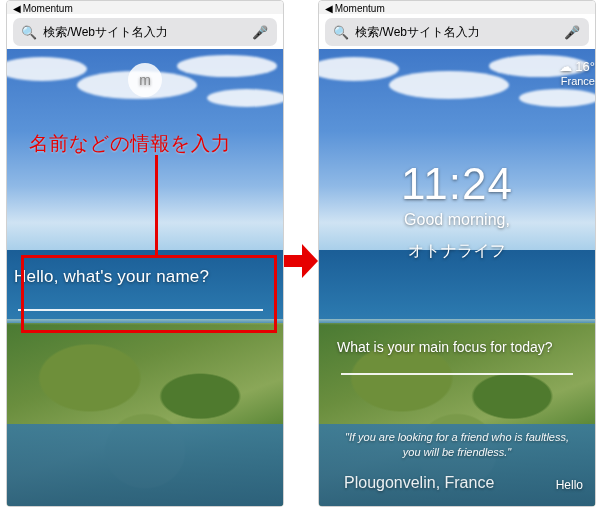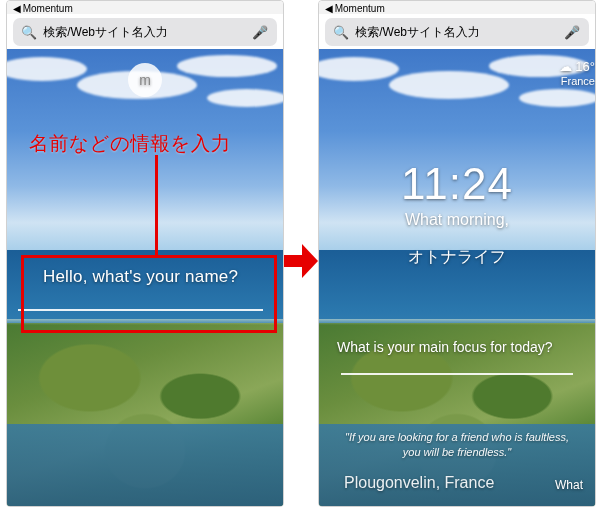--- a/index.html
+++ b/index.html
@@ -23,36 +23,36 @@
     linear-gradient(160deg,#4a7a33 0%,#6a8e3e 30%,#8aa758 55%,#5f8a3a 70%,#3f6e2e 100%)}
   .coast{position:absolute;left:0;right:0;top:59%;height:6px;background:linear-gradient(to bottom,#d8e7d0 0%,rgba(255,255,255,0) 100%);opacity:.6}
   .water-bottom{position:absolute;left:0;right:0;bottom:0;height:18%;background:linear-gradient(to bottom,#3a7a9d 0%,#2a5f82 100%);opacity:.9}
   .cloud{position:absolute;background:#fff;border-radius:50%;filter:blur(1px);opacity:.85}
   .c1{width:90px;height:24px;top:8px;left:-10px}
   .c2{width:120px;height:28px;top:22px;left:70px}
   .c3{width:100px;height:22px;top:6px;left:170px}
   .c4{width:80px;height:18px;top:40px;left:200px}
   .overlay{position:absolute;inset:0;color:#fff;text-shadow:0 1px 3px rgba(0,0,0,.5)}
   .m-circle{position:absolute;top:14px;left:50%;transform:translateX(-50%);width:34px;height:34px;border-radius:50%;background:rgba(255,255,255,.85);display:flex;align-items:center;justify-content:center;color:#888;font-size:14px;font-weight:500}
-  .prompt{position:absolute;left:7px;right:16px;top:218px;text-align:center}
+  .prompt{position:absolute;left:7px;right:16px;top:218px;}
   .prompt-text{font-size:17px;font-weight:400;letter-spacing:.2px}
   .underline{height:2px;background:rgba(255,255,255,.9);margin:22px 4px 0 4px}
   .redbox{position:absolute;border:3px solid #e60000;pointer-events:none}
   .rb1{left:14px;top:254px;width:250px;height:72px}
   .anno{position:absolute;color:#e60000;font-weight:400;font-size:19.5px;letter-spacing:.5px;text-shadow:0 1px 2px rgba(255,255,255,.4)}
   .anno1{left:22px;top:129px}
   .anno-line{position:absolute;width:3px;background:#e60000}
   .al1{left:148px;top:154px;height:100px}
   .weather{position:absolute;top:10px;right:0;text-align:right;font-size:11px;line-height:1.2}
   .weather .temp{font-size:13px}
   .weather .ico{font-size:13px;margin-right:3px}
   .clock{position:absolute;top:110px;left:0;right:0;text-align:center}
   .clock .time{font-size:44px;font-weight:400;letter-spacing:1px}
   .clock .greet{font-size:16px;margin-top:2px}
-  .clock .name{font-size:16px;margin-top:18px}
+  .clock .name{font-size:16px;margin-top:12px}
   .focus{position:absolute;left:18px;right:18px;top:290px;}
   .focus .q{font-size:14px}
   .focus .underline{margin-top:18px}
   .quote{position:absolute;left:20px;right:20px;bottom:46px;text-align:center;font-size:11px;font-style:italic;line-height:1.35;opacity:.95}
   .loc{position:absolute;left:25px;bottom:14px;font-size:16px;opacity:.9}
   .todo{position:absolute;right:12px;bottom:14px;font-size:12px;font-weight:500}
   .arrow{position:absolute;left:284px;top:244px;width:34px;height:34px}
   .arrow .shaft{position:absolute;left:0;top:11px;width:20px;height:12px;background:#e60000}
   .arrow .head{position:absolute;left:18px;top:0;width:0;height:0;border-top:17px solid transparent;border-bottom:17px solid transparent;border-left:16px solid #e60000}
 </style>
@@ -120,27 +120,27 @@
         <div class="land"></div>
         <div class="coast"></div>
         <div class="water-bottom"></div>
       <div class="overlay">
         <div class="weather">
           <div><span class="ico">☁</span><span class="temp">16°</span></div>
           <div>France</div>
         </div>
         <div class="clock">
           <div class="time">11:24</div>
-          <div class="greet">What morning,</div>
+          <div class="greet">Good morning,</div>
           <div class="name">オトナライフ</div>
         </div>
         <div class="focus">
           <div class="q">What is your main focus for today?</div>
           <div class="underline"></div>
         </div>
         <div class="quote">"If you are looking for a friend who is faultless, you will be friendless."</div>
         <div class="loc">Plougonvelin, France</div>
-        <div class="todo">What</div>
+        <div class="todo">Hello</div>
       </div>
     </div>
   </div>
 
 </div>
 
 </body></html>

